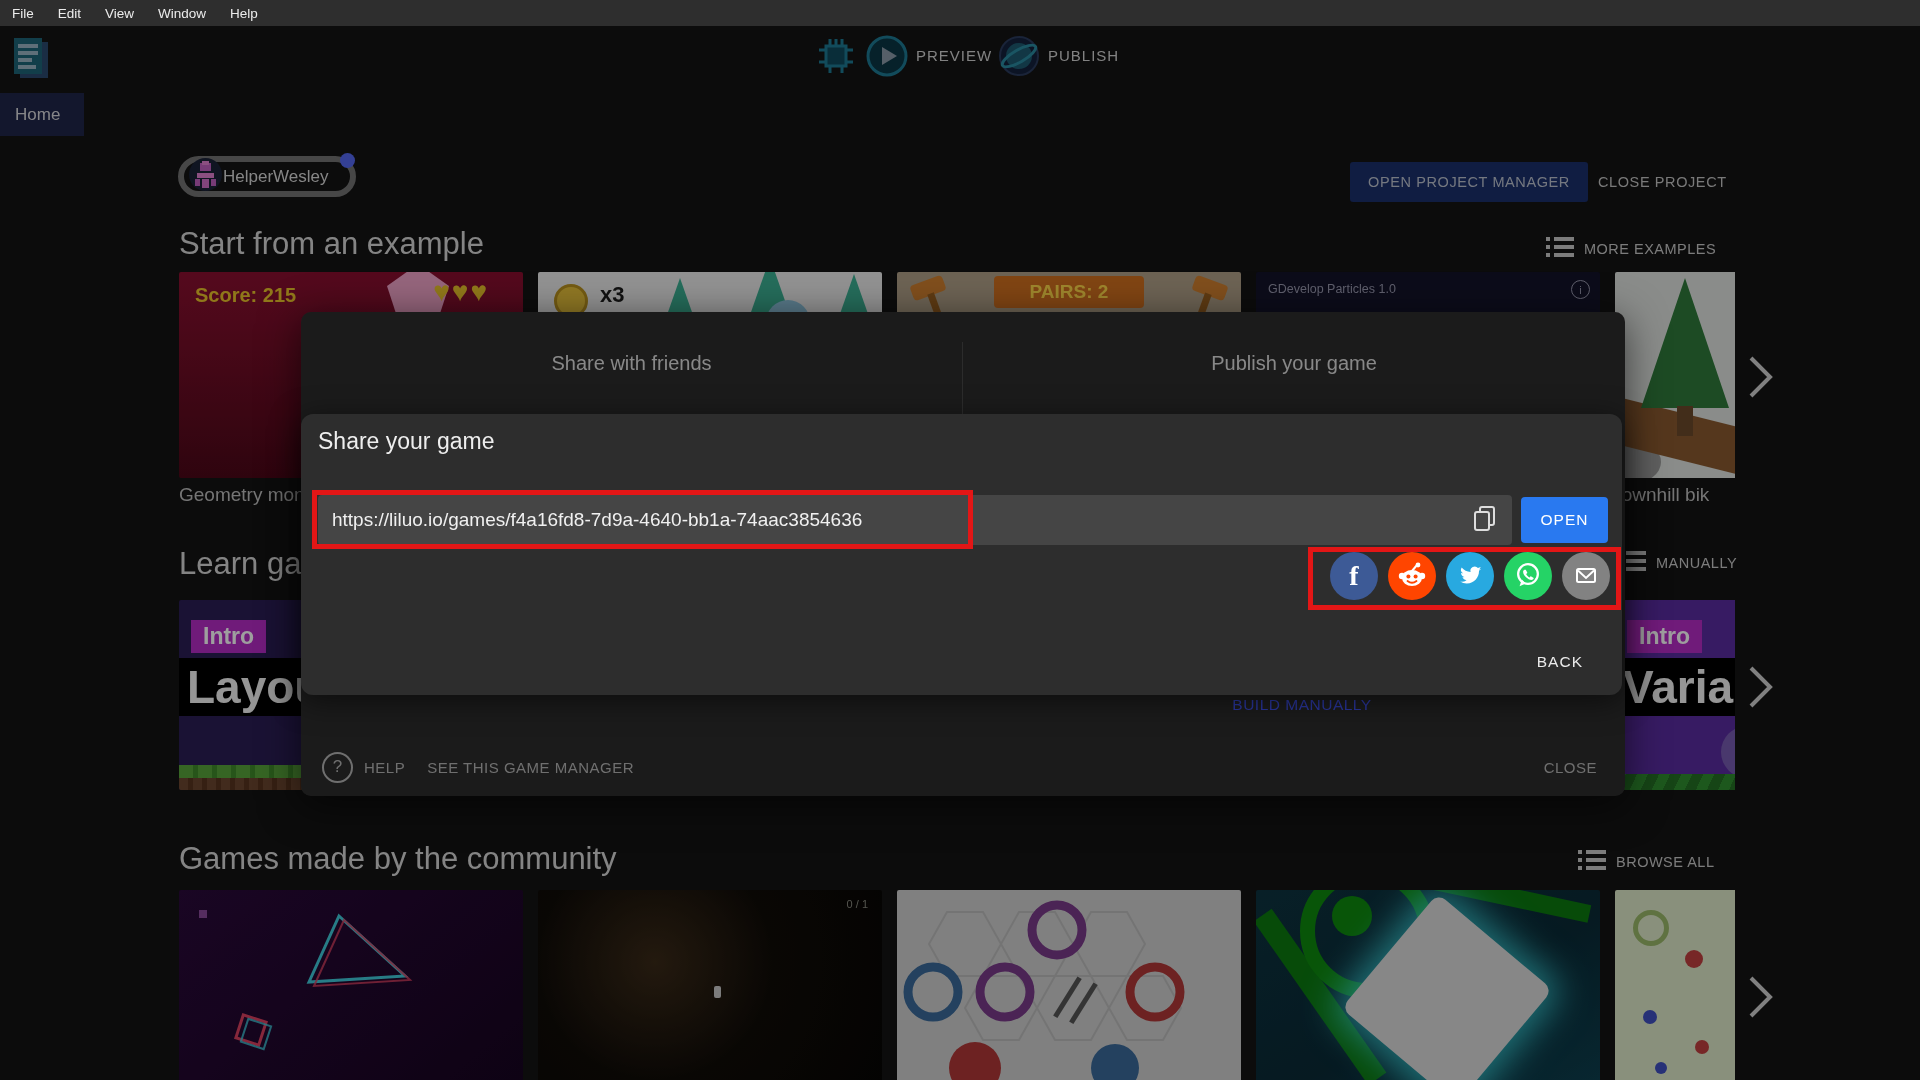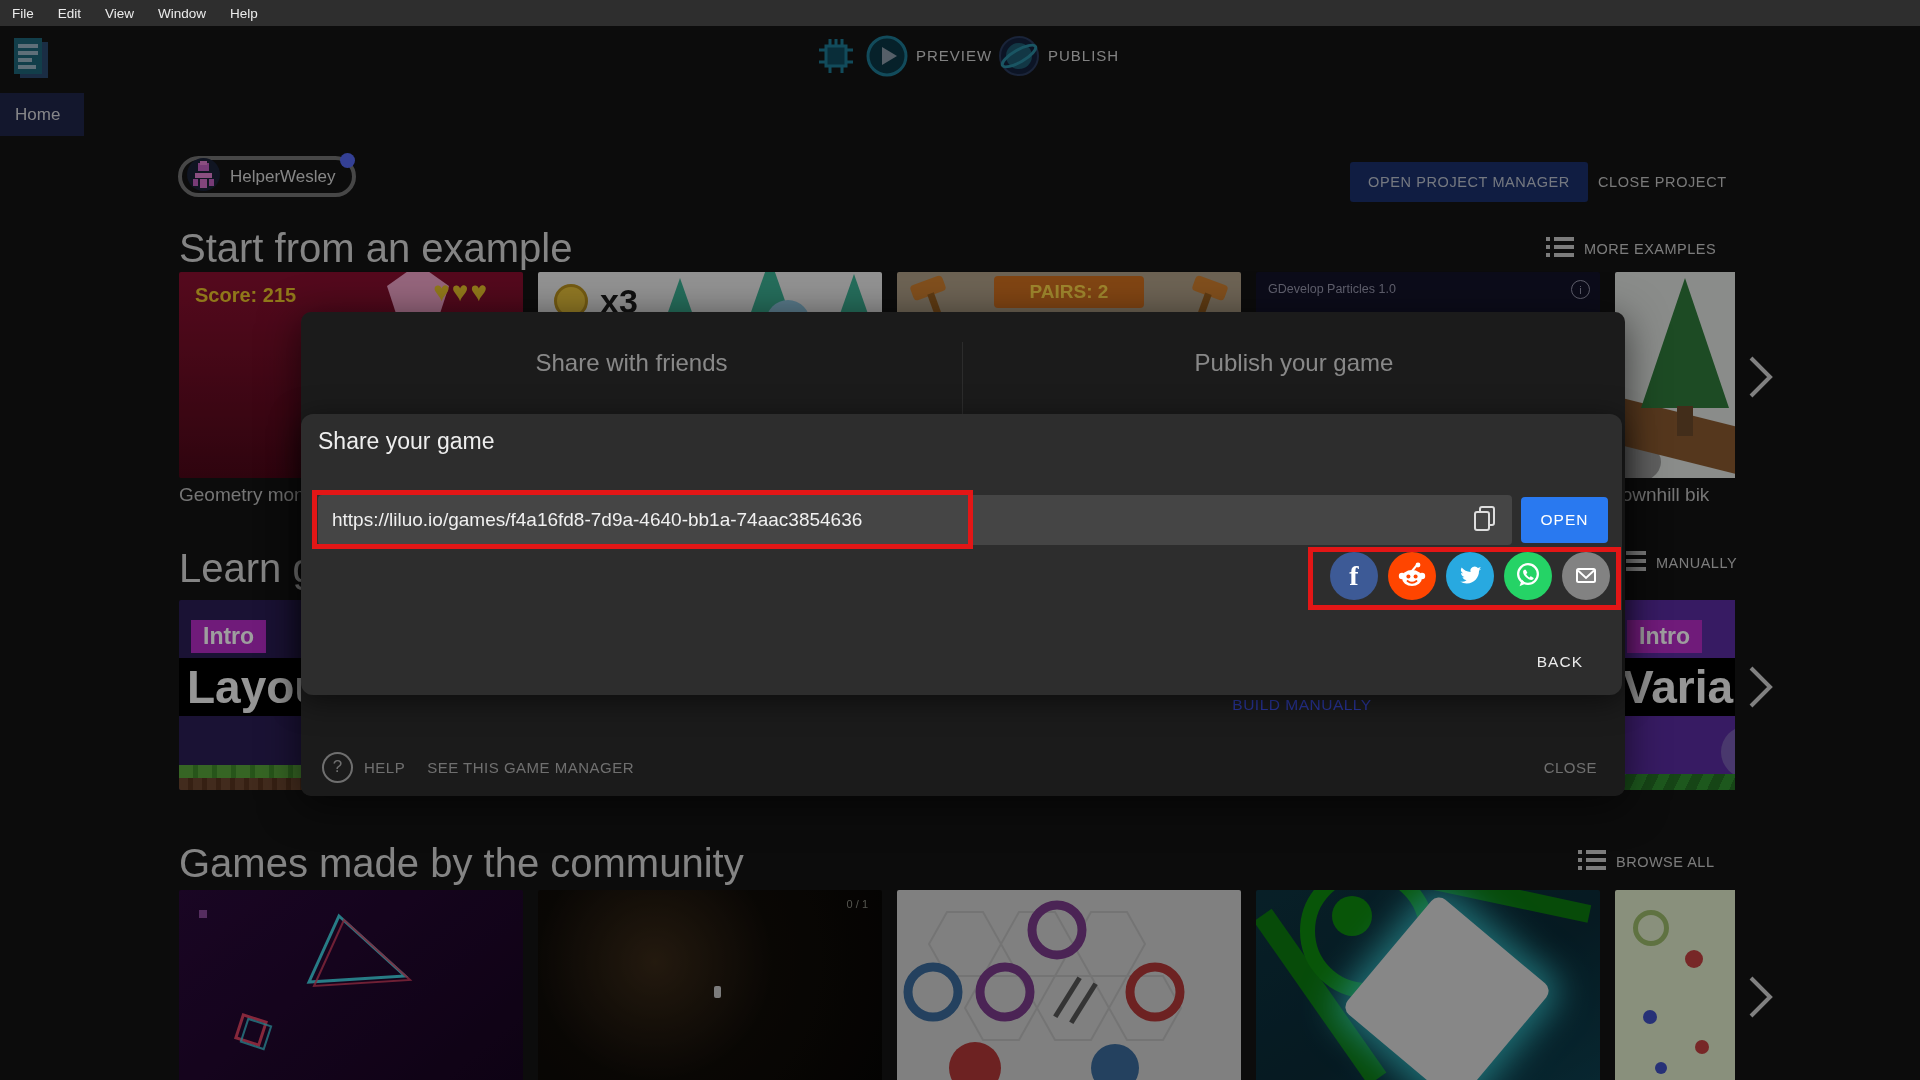--- a/index.html
+++ b/index.html
@@ -10,48 +10,48 @@
   
   .menubar{left:0;top:0;width:1920px;height:26px;background:#2e2e2e;display:flex;align-items:center;z-index:5;}
   .menu-item{color:#ececec;font-size:13.5px;padding:0 12px;height:100%;display:flex;align-items:center;cursor:default;}
   .tool-label{color:#d2d2d2;font-size:15px;letter-spacing:1px;}
 
   
   .tab-home{left:0;top:93px;width:84px;height:43px;background:#20264a;display:flex;align-items:center;padding-left:15px;box-sizing:border-box;}
   .tab-home span{color:#d8d8dc;font-size:17px;}
 
   
-  .user-chip{left:178px;top:156px;width:178px;height:41px;border:4px solid #737373;border-radius:21px;
-             display:flex;align-items:center;gap:10px;padding-left:5px;box-sizing:border-box;}
+  .user-chip{left:178px;top:156px;width:178px;height:41px;border:6px solid #737373;border-radius:21px;
+             display:flex;align-items:center;gap:1px;padding-left:5px;box-sizing:border-box;}
   .user-chip .uname{color:#d8d8d8;font-size:17px;}
   .notif-dot{left:340px;top:153px;width:15px;height:15px;border-radius:50%;background:#5468f0;}
   .btn-opm{left:1350px;top:162px;width:238px;height:40px;background:#1a2f6b;border:none;border-radius:3px;
            color:#bcc2cf;font-size:14.5px;letter-spacing:.6px;font-family:inherit;}
   .btn-closeproj{left:1598px;top:162px;height:40px;display:flex;align-items:center;color:#c4c4c4;font-size:14.5px;letter-spacing:.6px;}
 
   
-  .sec-title{color:#d6d6d6;font-size:40px;}
+  .sec-title{color:#d6d6d6;font-size:31px;}
   .sec-action{display:flex;align-items:center;gap:10px;color:#c8c8c8;font-size:14.5px;letter-spacing:.5px;}
 
   
   .row-clip{overflow:hidden;}
   .thumb{position:absolute;top:0;height:100%;width:344px;overflow:hidden;border-radius:2px;}
   .caption{color:#bdbdbd;font-size:19px;}
   .chev{color:#cfcfcf;}
 
   
   .t-geo{background:linear-gradient(#8a1030,#4c0818);}
   .t-geo .score{position:absolute;left:16px;top:12px;color:#e8c22a;font-weight:bold;font-size:20px;}
   .t-geo .penta{position:absolute;left:208px;top:-8px;width:62px;height:58px;background:#f0a3c8;
                 clip-path:polygon(50% 0,100% 38%,81% 100%,19% 100%,0 38%);}
   .t-geo .hearts{position:absolute;right:34px;top:4px;color:#e8c22a;font-size:28px;letter-spacing:2px;}
   .t-coin{background:#ececec;}
   .tree{position:absolute;width:0;height:0;border-left:26px solid transparent;border-right:26px solid transparent;border-bottom:74px solid #3cb093;}
   .t-coin .coin{position:absolute;left:16px;top:12px;width:34px;height:34px;border-radius:50%;background:#e8c23a;border:3px solid #bb9420;box-sizing:border-box;}
-  .t-coin .mult{position:absolute;left:62px;top:10px;color:#1c1c1c;font-weight:bold;font-size:34px;}
+  .t-coin .mult{position:absolute;left:62px;top:10px;color:#1c1c1c;font-weight:bold;font-size:22px;}
   .t-coin .ball{position:absolute;left:228px;top:28px;width:44px;height:44px;border-radius:50%;background:#8ec4de;}
   .t-pairs{background:#b0a088;}
   .t-pairs .banner{position:absolute;left:97px;top:4px;width:150px;height:32px;background:#d07020;border-radius:4px;
                    display:flex;align-items:center;justify-content:center;color:#ffd94a;font-weight:bold;font-size:19px;}
   .hammer{position:absolute;width:34px;height:16px;background:#d08030;border-radius:4px;}
   .hammer:after{content:"";position:absolute;left:14px;top:14px;width:7px;height:26px;background:#9a6020;}
   .t-part{background:#14142a;}
   .t-part .ptitle{position:absolute;left:12px;top:10px;color:#9a9ab0;font-size:12.5px;}
   .t-part .info{position:absolute;right:10px;top:8px;width:17px;height:17px;border:1.5px solid #9a9ab0;border-radius:50%;
                 color:#9a9ab0;font-size:11px;display:flex;align-items:center;justify-content:center;}
@@ -86,21 +86,21 @@
   .t-c4 .wsq{position:absolute;left:116px;top:34px;width:150px;height:150px;background:#dadada;border-radius:10px;transform:rotate(40deg);box-shadow:0 0 34px 10px rgba(64,224,232,.75);}
   .t-c5{background:#dde8c8;}
   .dot{position:absolute;border-radius:50%;}
 
   
   .dim{left:0;top:26px;width:1920px;height:1054px;background:rgba(0,0,0,.38);z-index:40;}
 
   
   .dialog-outer{left:301px;top:312px;width:1324px;height:484px;background:#2d2d2d;border-radius:10px;z-index:50;overflow:hidden;box-shadow:0 8px 40px rgba(0,0,0,.6);}
   .dtab{position:absolute;top:0;height:102px;display:flex;align-items:center;justify-content:center;
-        color:#dcdcdc;font-size:24px;background:transparent;border:none;font-family:inherit;}
+        color:#dcdcdc;font-size:20px;background:transparent;border:none;font-family:inherit;}
   .dtab-divider{position:absolute;left:661px;top:30px;width:1px;height:72px;background:#474747;}
   .build-link{position:absolute;left:851px;top:384px;width:300px;text-align:center;color:#4356fc;font-size:15.5px;letter-spacing:.5px;}
   .dfooter{position:absolute;left:0;bottom:0;width:100%;height:58px;display:flex;align-items:center;}
   .dfooter .qmark{width:27px;height:27px;border:2px solid #b4b4b4;border-radius:50%;color:#b4b4b4;font-size:17px;
                   display:flex;align-items:center;justify-content:center;margin-left:21px;}
   .dfooter .flabel{color:#b4b4b4;font-size:15px;letter-spacing:.5px;}
   .outer-dim{position:absolute;left:0;top:0;width:100%;height:100%;background:rgba(0,0,0,.38);}
 
   .dialog-inner{left:301px;top:414px;width:1321px;height:281px;background:#2d2d2d;border-radius:12px;z-index:60;box-shadow:0 6px 30px rgba(0,0,0,.55);}
   .share-title{position:absolute;left:17px;top:14px;color:#eeeeee;font-size:23px;}

